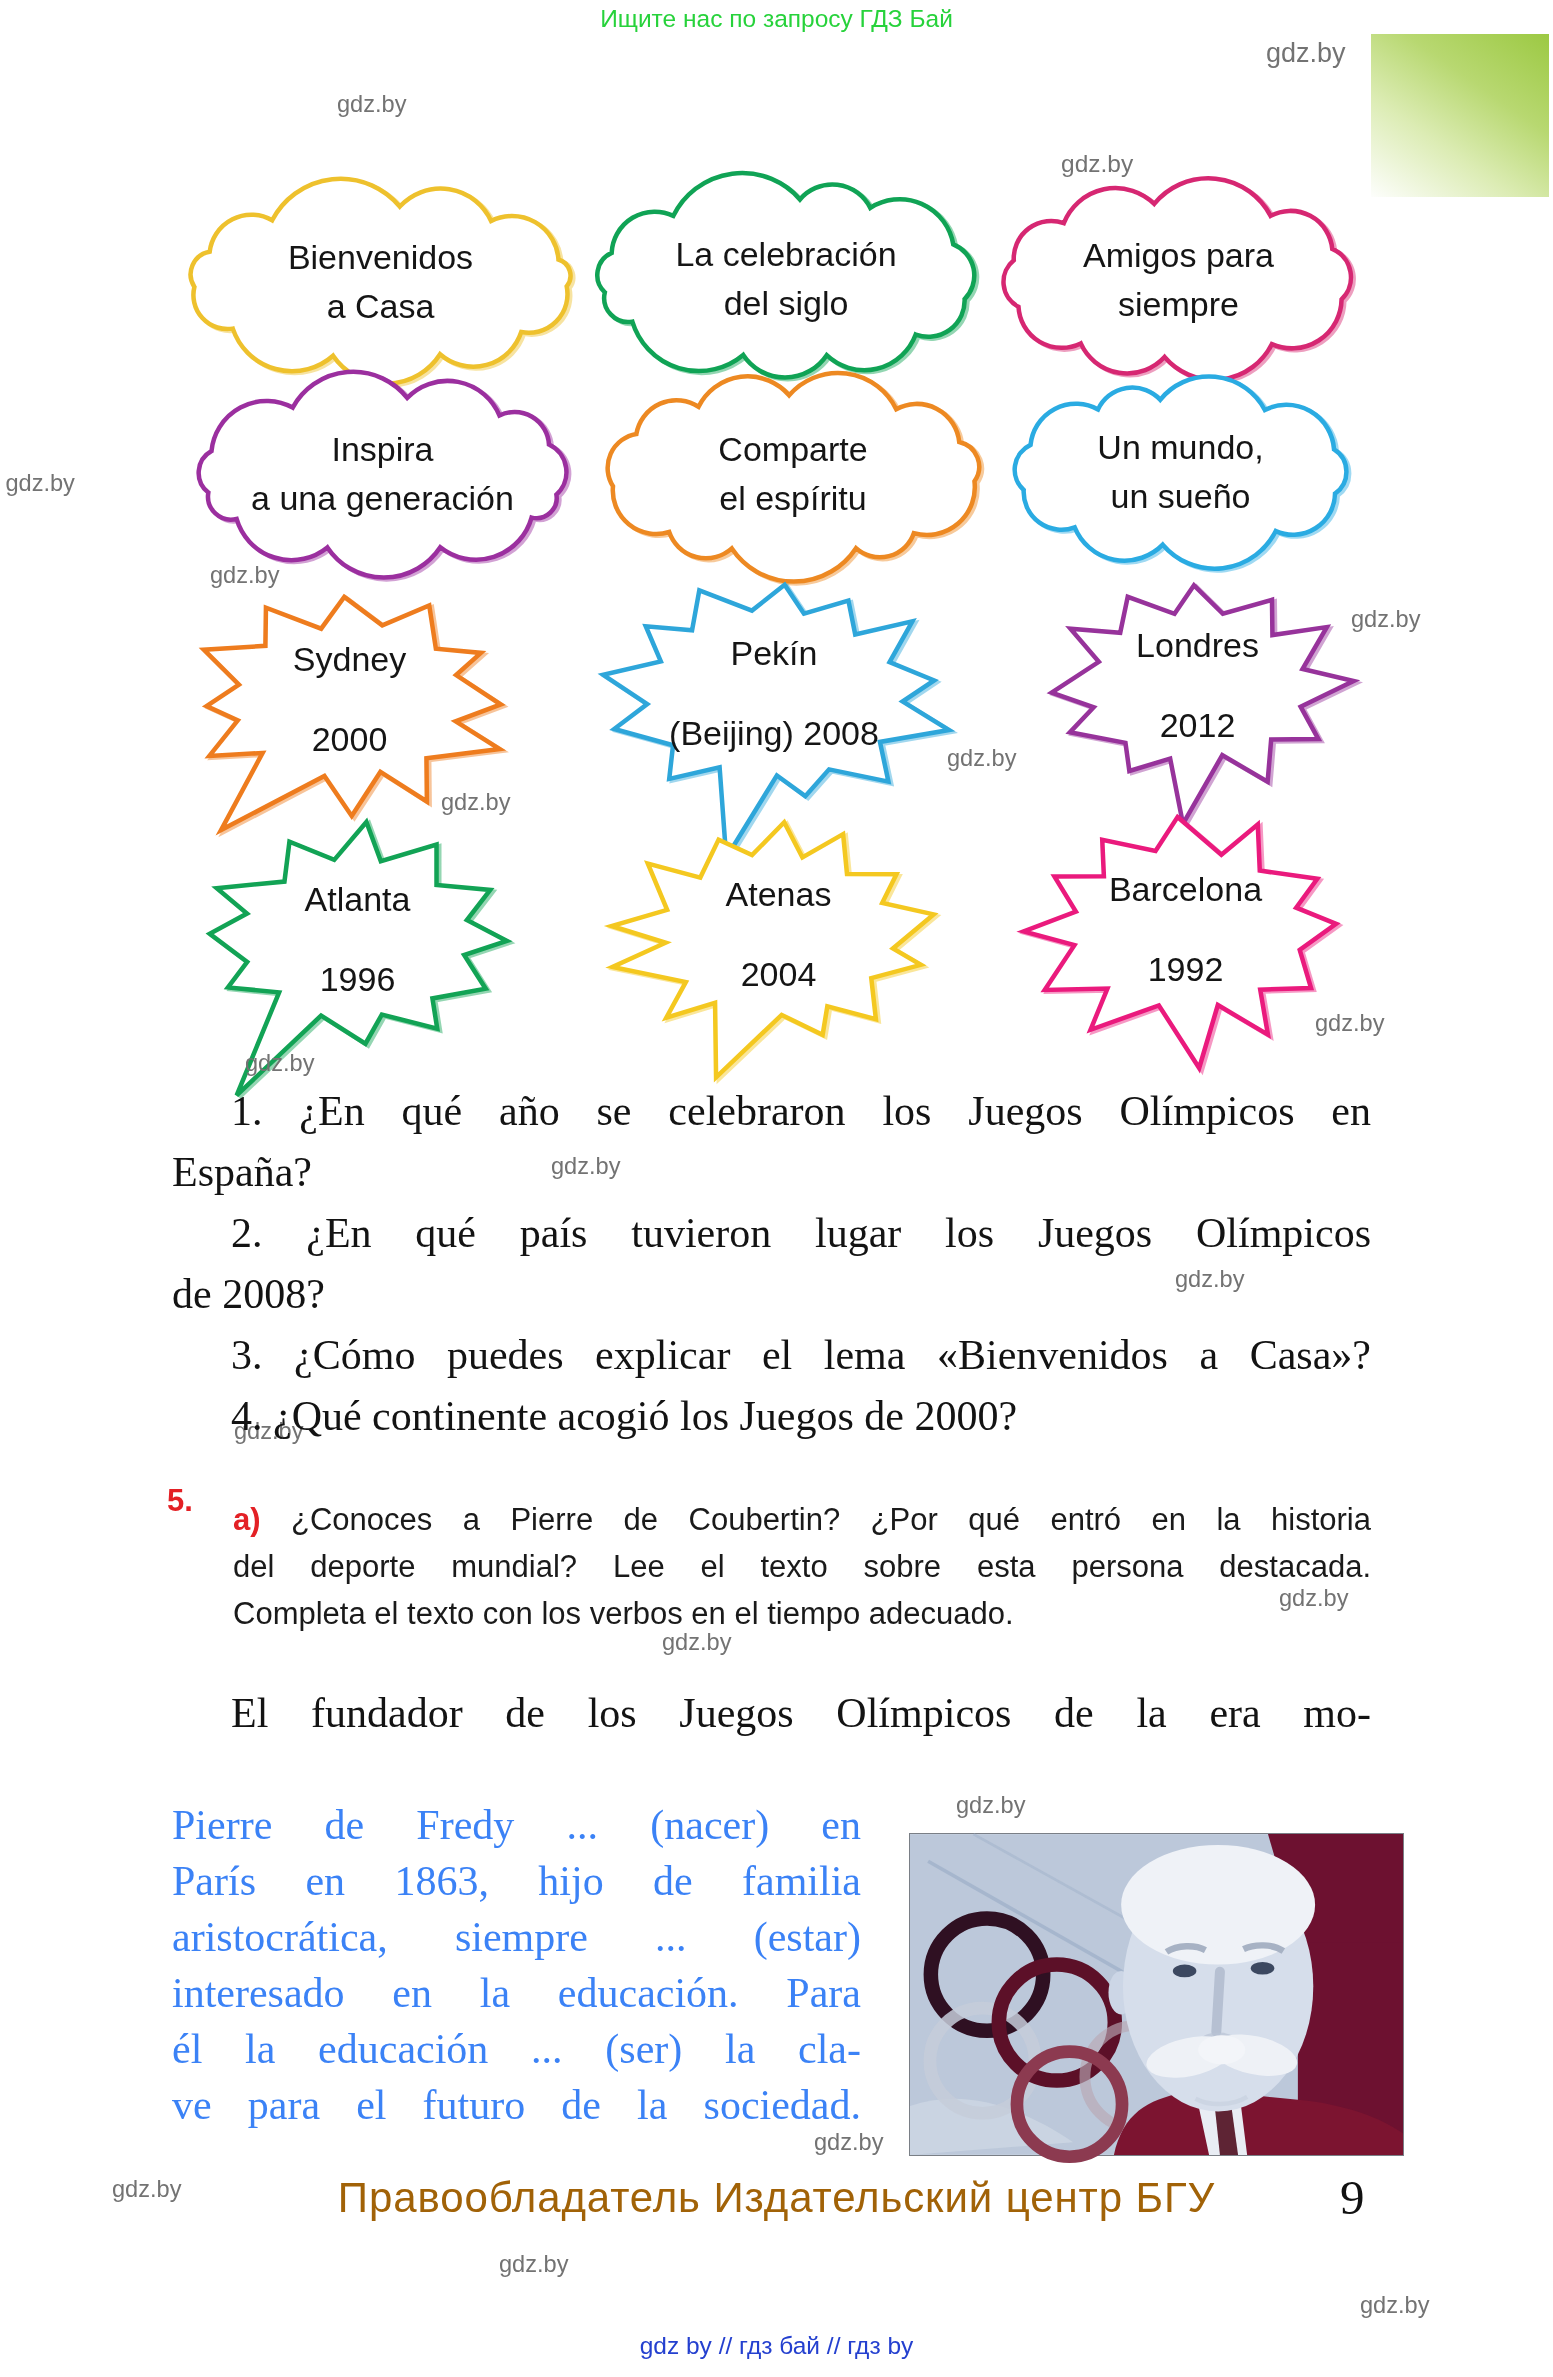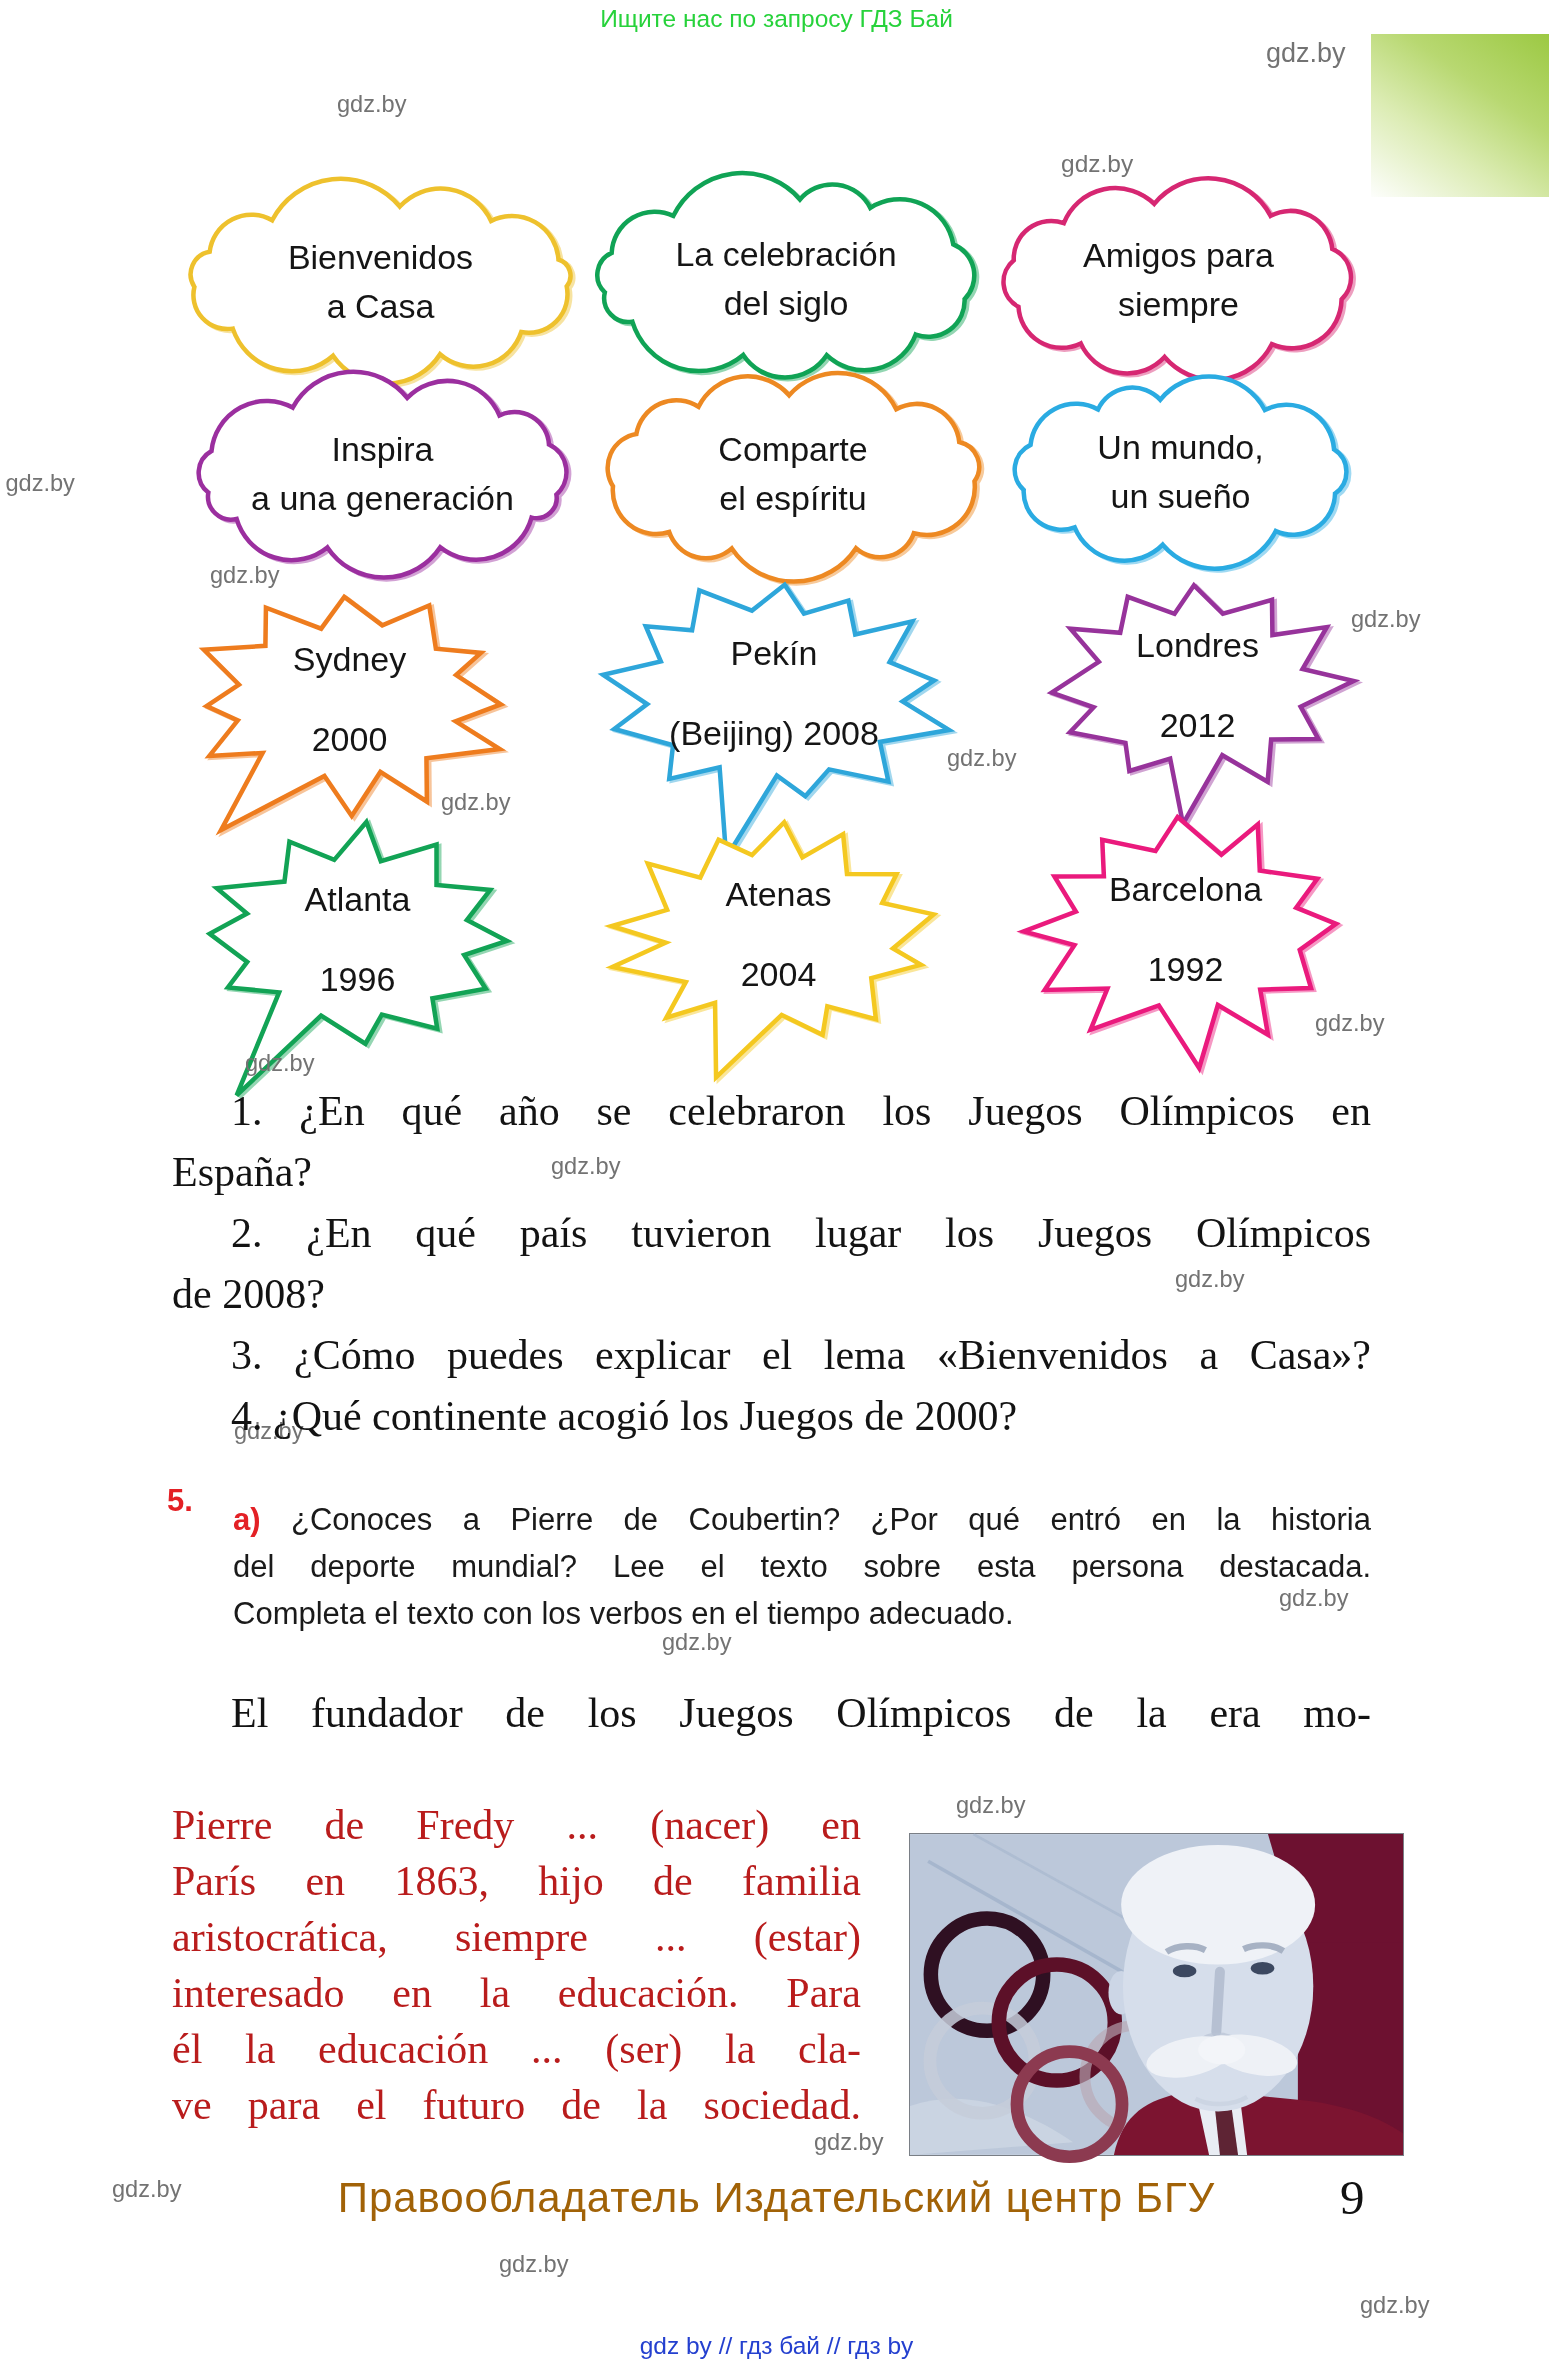--- a/index.html
+++ b/index.html
@@ -17,21 +17,21 @@
       justify-content:center;text-align:center;color:#151515;}
   .cloud-label{font-size:34px;line-height:49px;}
   .burst-label{font-size:34px;line-height:51px;gap:29px;}
   .tline{white-space:nowrap;}
   .just{white-space:normal;text-align:justify;text-align-last:justify;}
   #questions{left:172px;top:1081px;width:1199px;font-size:42px;line-height:61px;color:#131313;}
   #exercise{left:233px;top:1483px;width:1138px;font-size:31px;line-height:47px;color:#1a1a1a;margin-top:13px;}
   .ex-num{left:167px;top:1483px;font-size:31px;font-weight:bold;}
   .red{font-weight:bold;}
   #passage-full{left:172px;top:1685px;width:1199px;font-size:42px;line-height:56px;color:#131313;}
-  #passage-col{left:172px;top:1797px;width:689px;font-size:42px;line-height:56px;color:#b91c1c;}
+  #passage-col{left:172px;top:1797px;width:689px;font-size:42px;line-height:56px;color:#3b82f6;}
   .u{text-decoration:underline;text-decoration-thickness:3.6px;text-underline-offset:6.3px;}
   .photo{left:909px;top:1833px;width:495px;height:323px;border:0.9px solid #7a7f86;box-sizing:border-box;}
   .footer-pink{left:0;top:2174px;width:1553px;text-align:center;font-size:42px;letter-spacing:0.9px;}
   .page-num{left:1340px;top:2169px;font-size:49px;color:#111;}
   .bottom-links{left:0;top:2332px;width:1553px;text-align:center;font-size:24.5px;}
   svg{display:block;overflow:visible;}
 </style>
 </head>
 <body>
 

